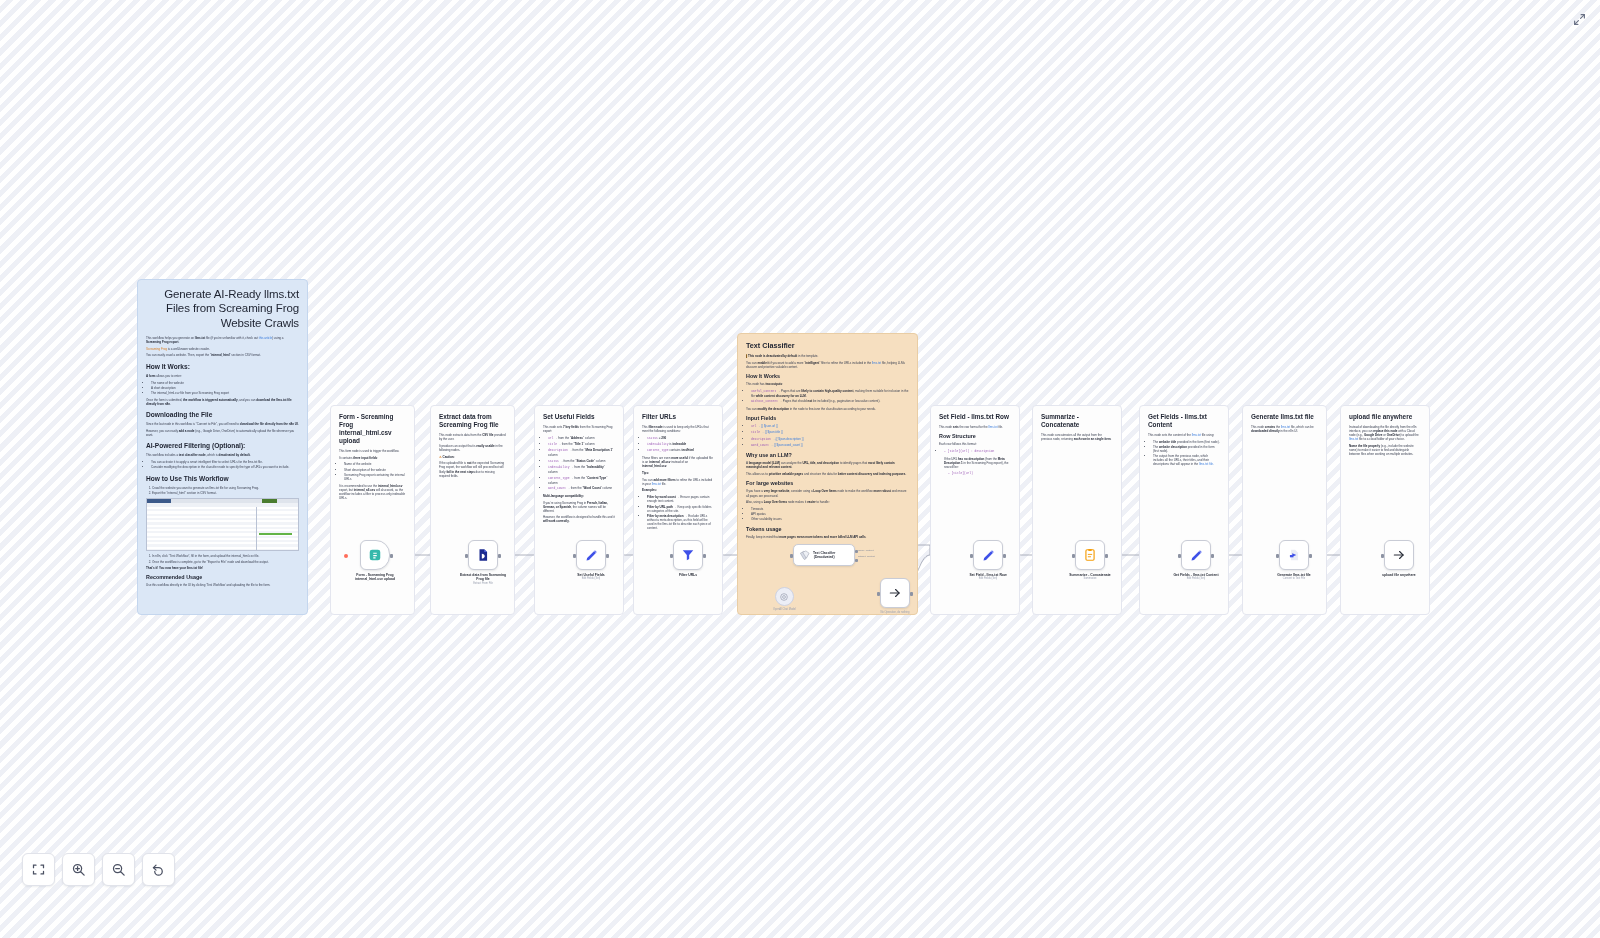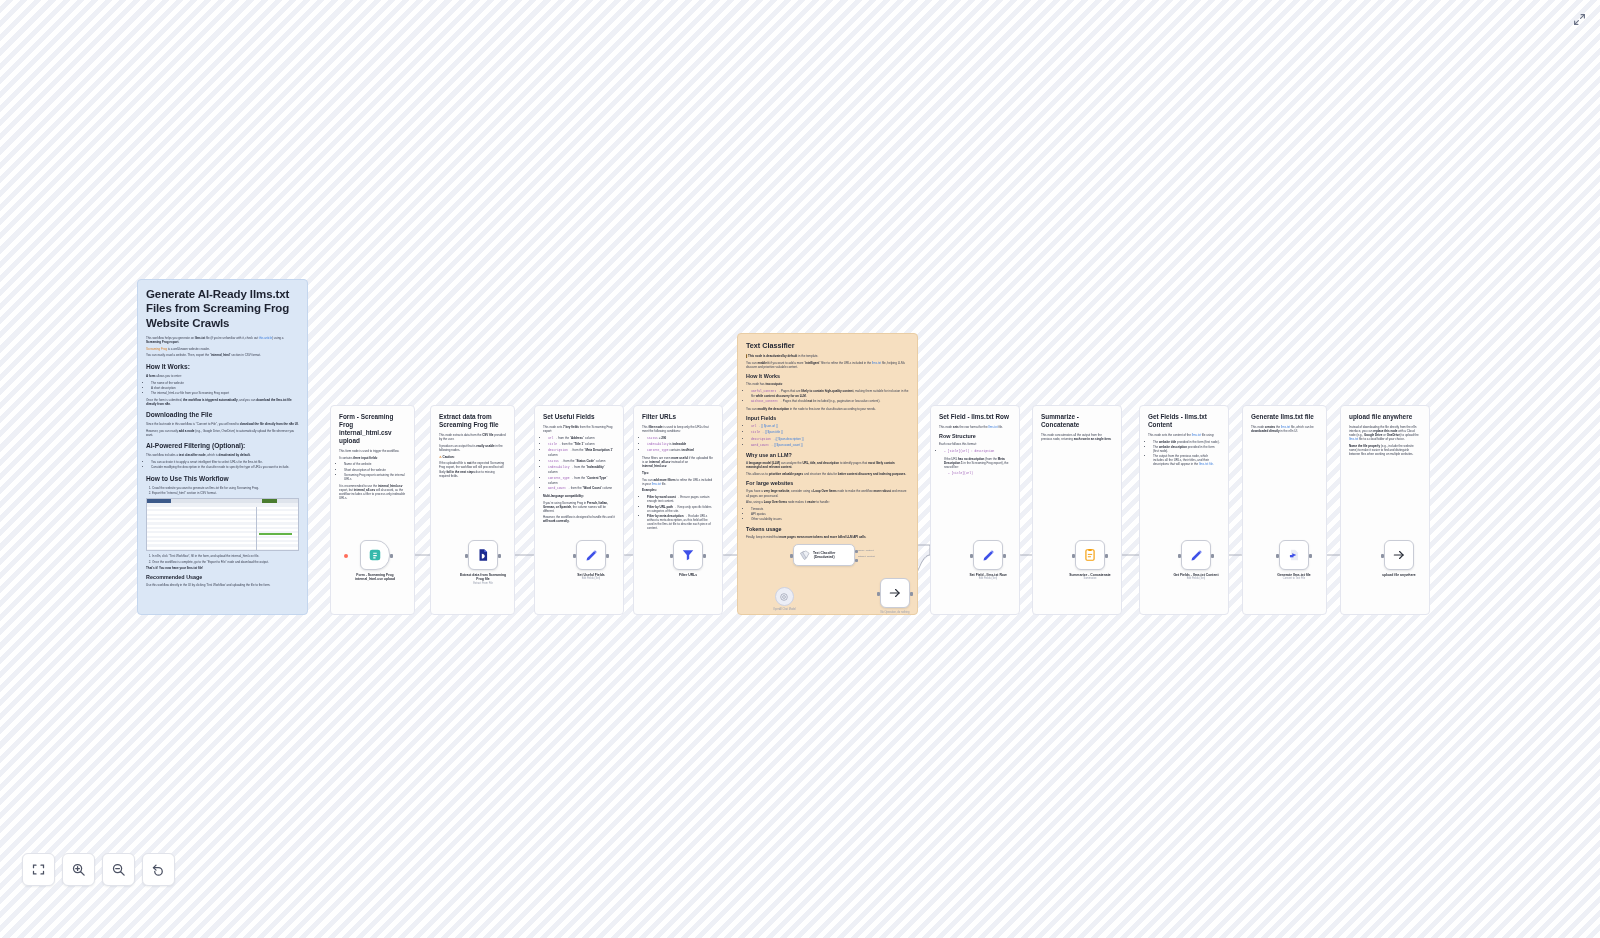--- a/index.html
+++ b/index.html
@@ -25,21 +25,21 @@
     position:absolute;
     border-radius:4px;
     overflow:hidden;
     padding:7px 8px;
     line-height:1.35;
   }
   .note.blue   { background:#dbe7f6; border:1px solid #c4d6ee; }
   .note.white  { background:#fdfdfd; border:1px solid #e4e6ef; }
   .note.orange { background:#f6dfc0; border:1px solid #e9cda4; }
 
-  .note h1 { font-size:11.5px; line-height:1.25; font-weight:700; color:#1d2230; margin-bottom:6px; letter-spacing:-0.1px;}
+  .note h1 { font-size:11.5px; line-height:1.25; font-weight:400; color:#1d2230; margin-bottom:6px; letter-spacing:-0.1px;text-align:right;}
   .note h2 { font-size:6.6px; font-weight:700; color:#1d2230; margin:5px 0 2.5px; }
   .note h3 { font-size:5.4px; font-weight:700; color:#1d2230; margin:4px 0 2px; }
   .note p  { font-size:3.0px; color:#3b4152; margin:0 0 2.6px; letter-spacing:-0.02px; }
   .note ul { margin:0 0 2.6px 5px; }
   .note li { font-size:3.0px; color:#3b4152; margin-bottom:1.3px; list-style:disc; }
   .note b  { font-weight:700; color:#1d2230; }
   .note .lk { color:#3b7ddd; }
   .note .code { color:#9b59b6; font-family:"Liberation Mono", monospace; }
   .note .warn { color:#d9822b; }
 

